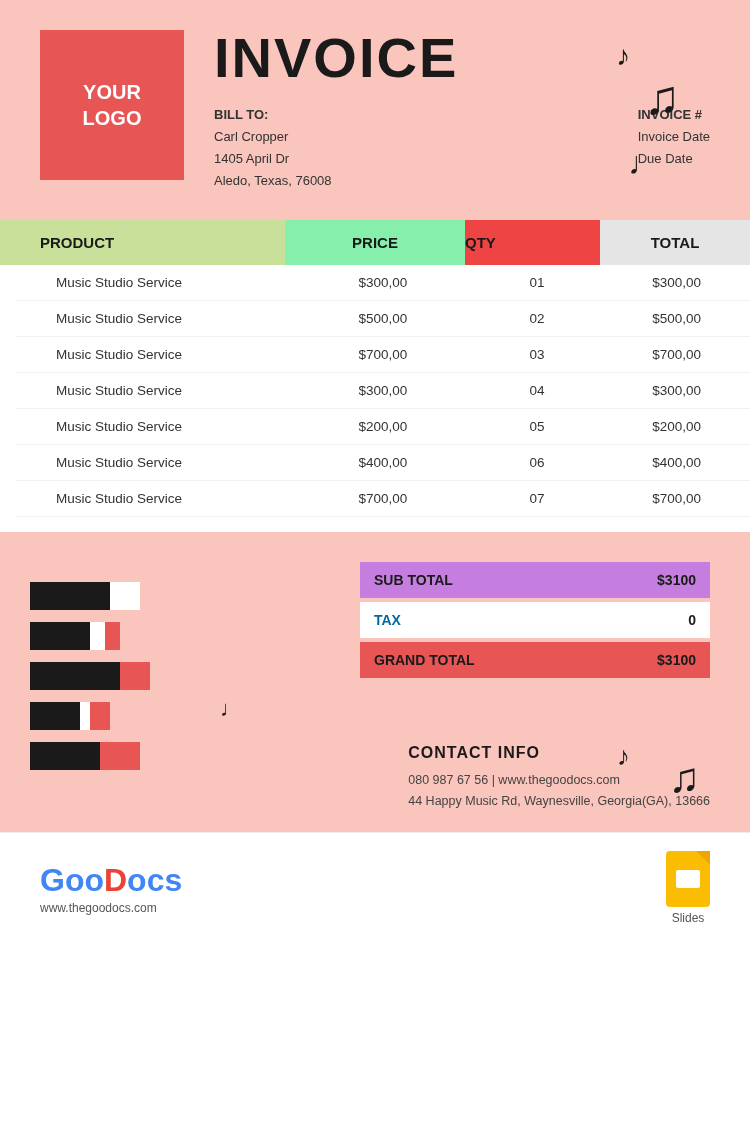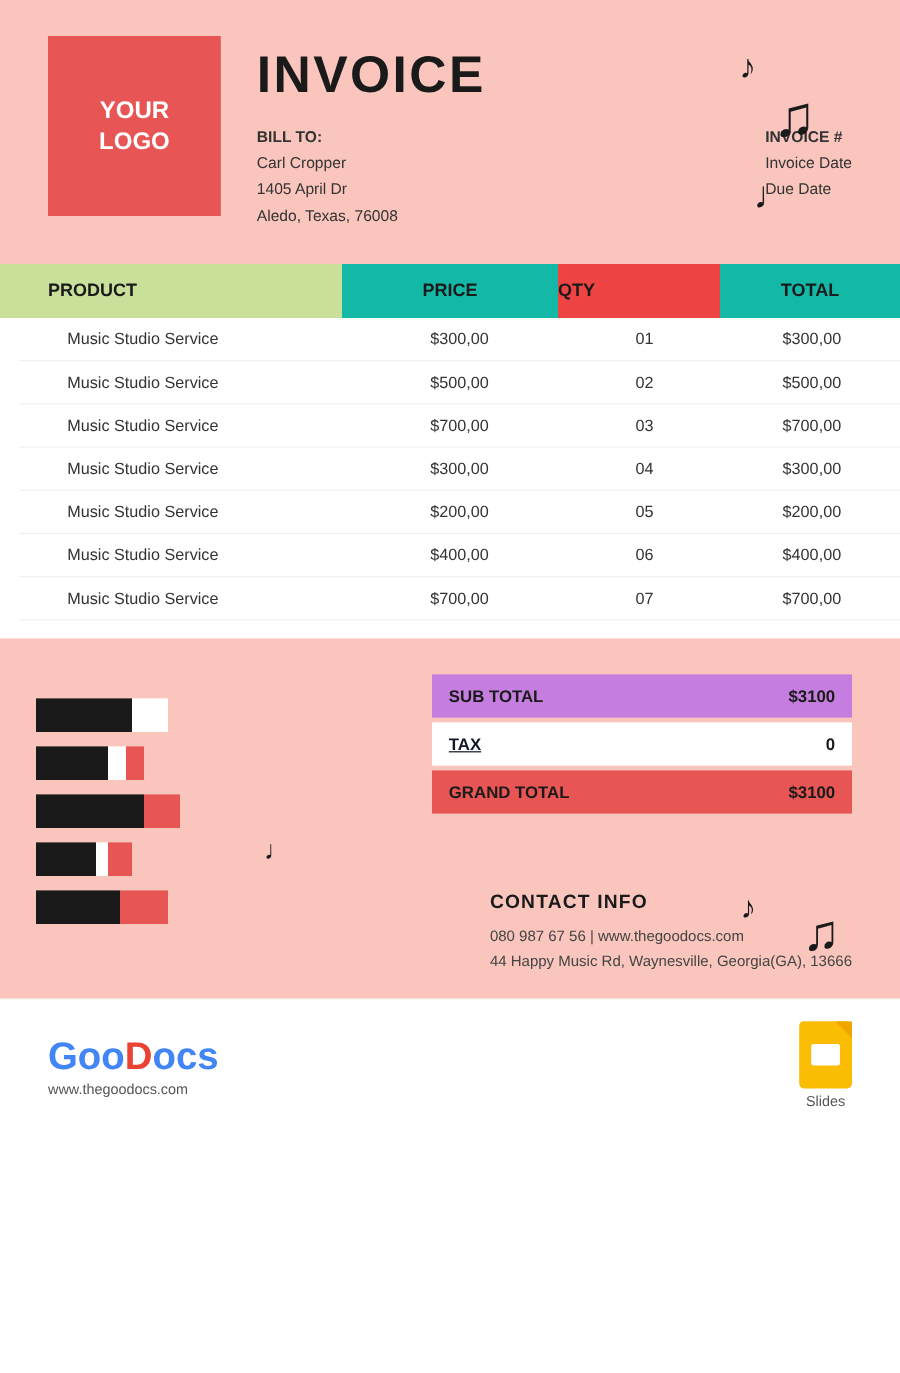--- a/index.html
+++ b/index.html
@@ -44,26 +44,26 @@
       text-align: center;
       line-height: 1.3;
     }
 
     .invoice-title-area {
       flex: 1;
       position: relative;
     }
 
     .invoice-title {
-      font-size: 43px;
+      font-size: 56px;
       font-weight: 900;
       color: #1a1a1a;
       letter-spacing: 2px;
       line-height: 1;
-      margin-top: 12px;
+      margin-top: 0;
     }
 
     .bill-info {
       margin-top: 18px;
       display: flex;
       justify-content: space-between;
     }
 
     .bill-to-section, .invoice-details-section {
       font-size: 13px;
@@ -108,41 +108,41 @@
       background: #c9e09a;
       padding: 14px 0 14px 40px;
       font-weight: 900;
       font-size: 15px;
       color: #1a1a1a;
       width: 38%;
       text-align: left;
     }
 
     .th-price {
-      background: #14b8a6;
+      background: #86efac;
       padding: 14px 0;
       font-weight: 900;
       font-size: 15px;
       color: #1a1a1a;
       width: 24%;
       text-align: center;
     }
 
     .th-qty {
       background: #ef4444;
       padding: 14px 0;
       font-weight: 700;
       font-size: 15px;
       color: #1a1a1a;
       width: 18%;
       text-align: left;
     }
 
     .th-total {
-      background: #14b8a6;
+      background: #e5e5e5;
       padding: 14px 0;
       font-weight: 900;
       font-size: 15px;
       color: #1a1a1a;
       width: 20%;
       text-align: center;
     }
 
     
     .table-body {
@@ -266,22 +266,21 @@
       background: #c57de0;
       color: #1a1a1a;
     }
     .subtotal-row .totals-value {
       background: #c57de0;
       color: #1a1a1a;
     }
 
     .tax-row .totals-label {
       background: #fff;
-      color: #0f172a;
-      text-decoration: underline;
+      color: #0369a1;
     }
     .tax-row .totals-value {
       background: #fff;
       color: #1a1a1a;
     }
 
     .grandtotal-row .totals-label {
       background: #e85555;
       color: #1a1a1a;
     }

